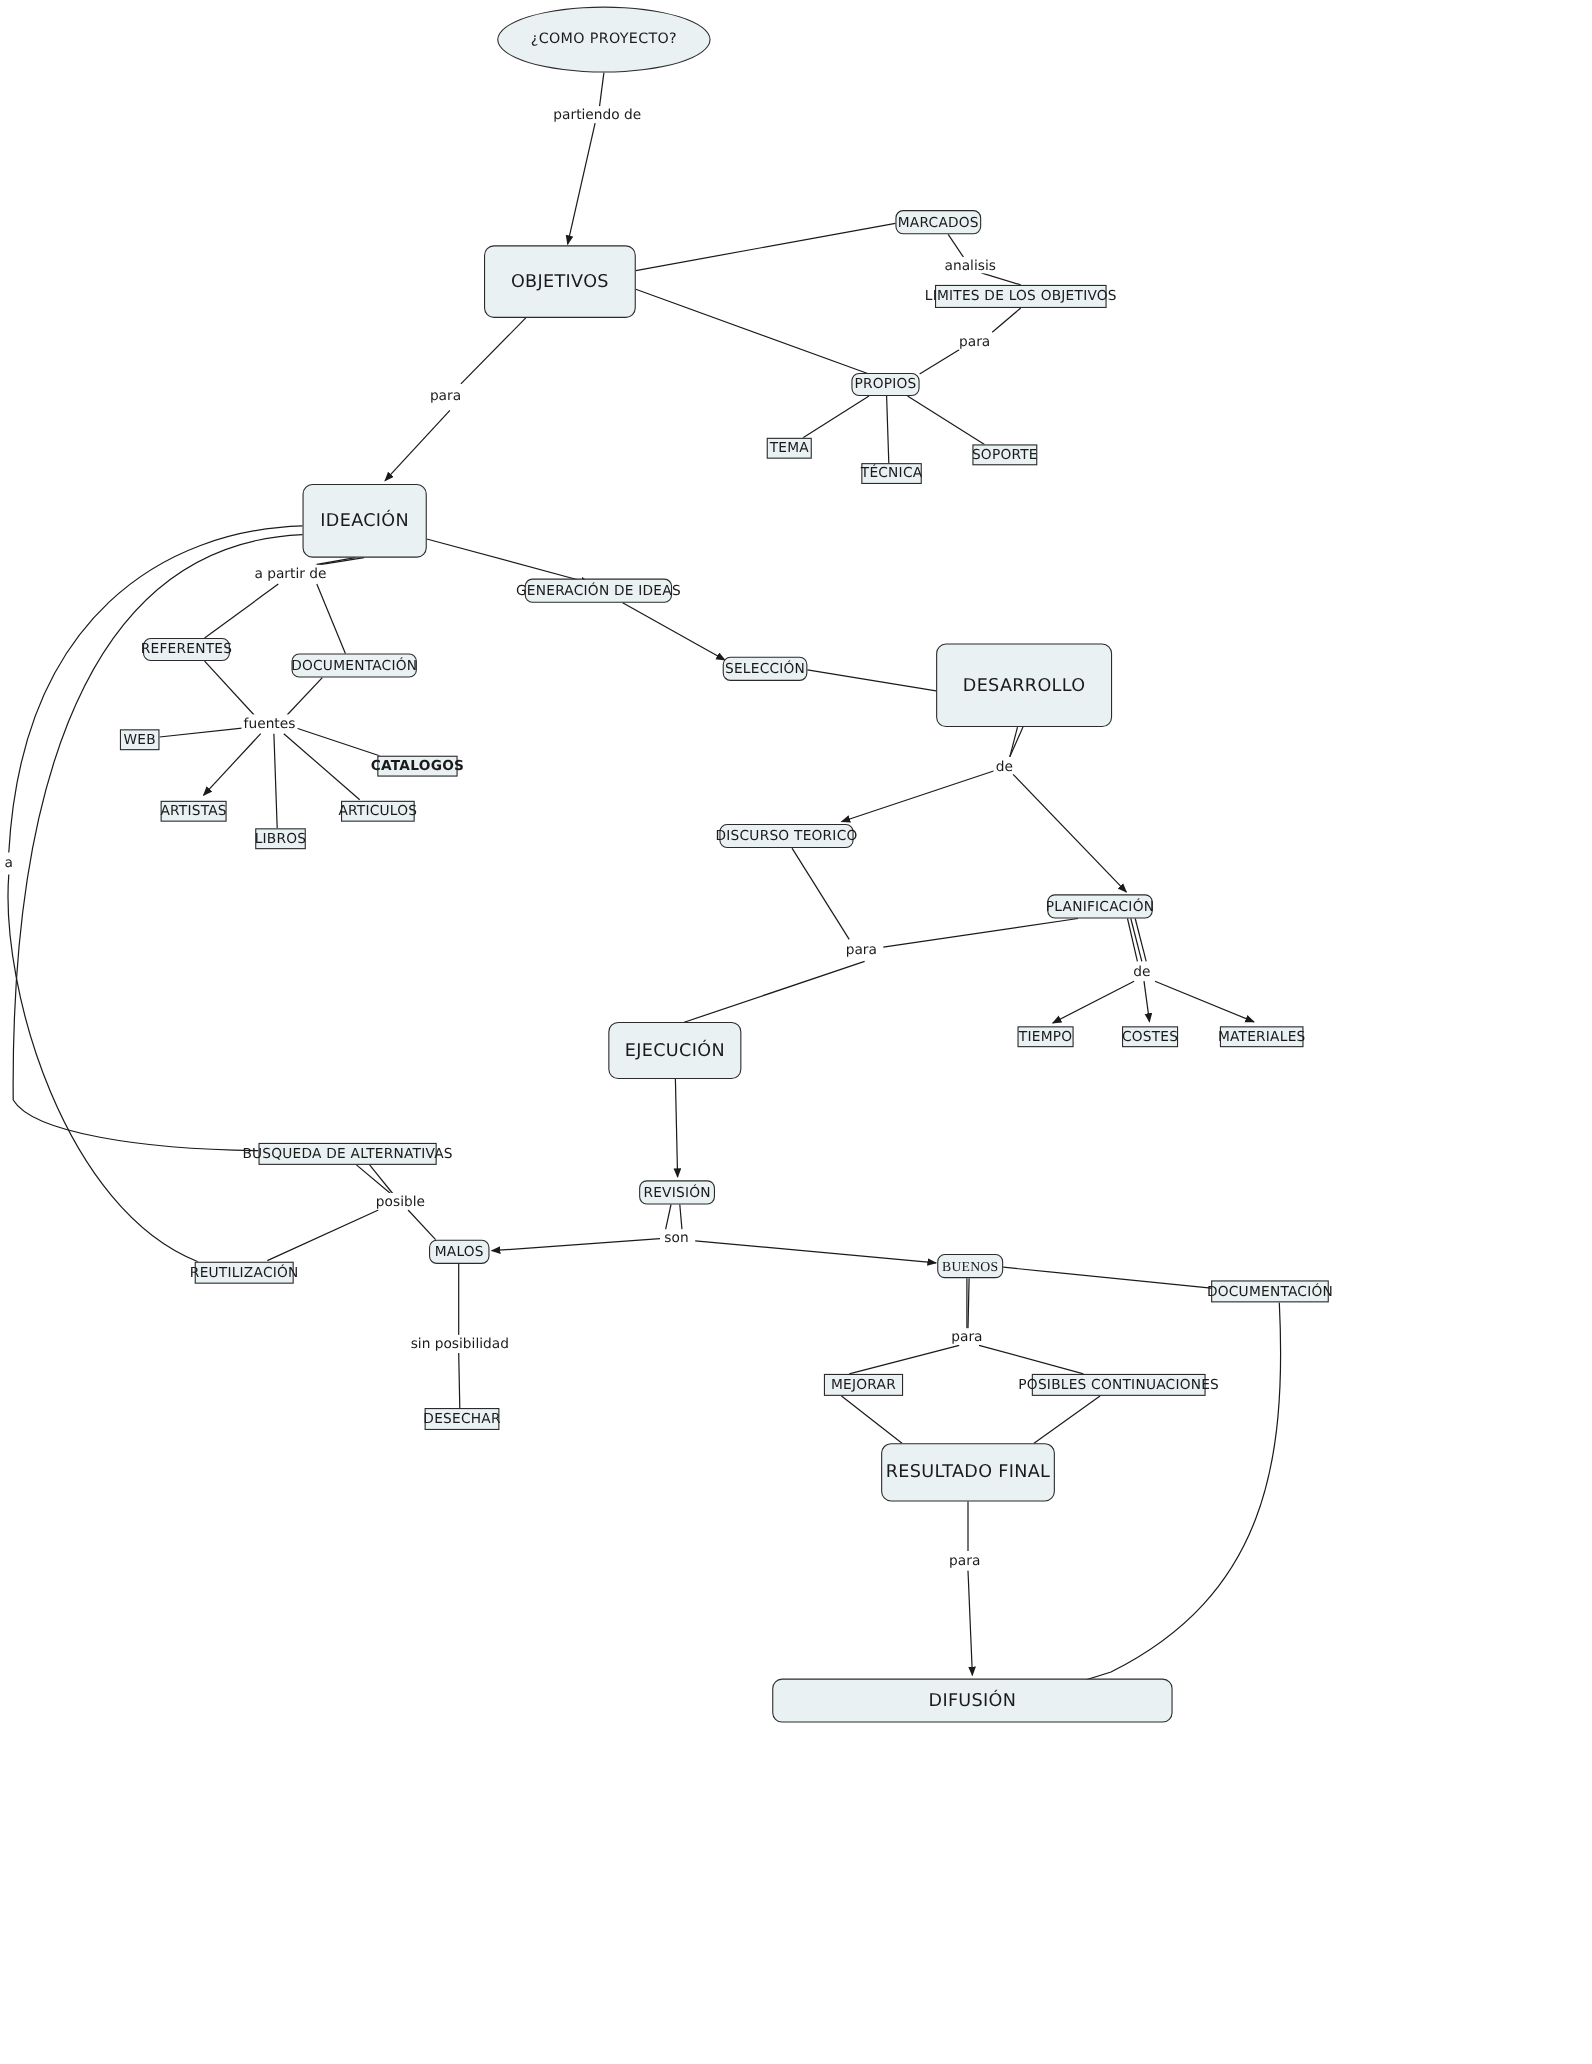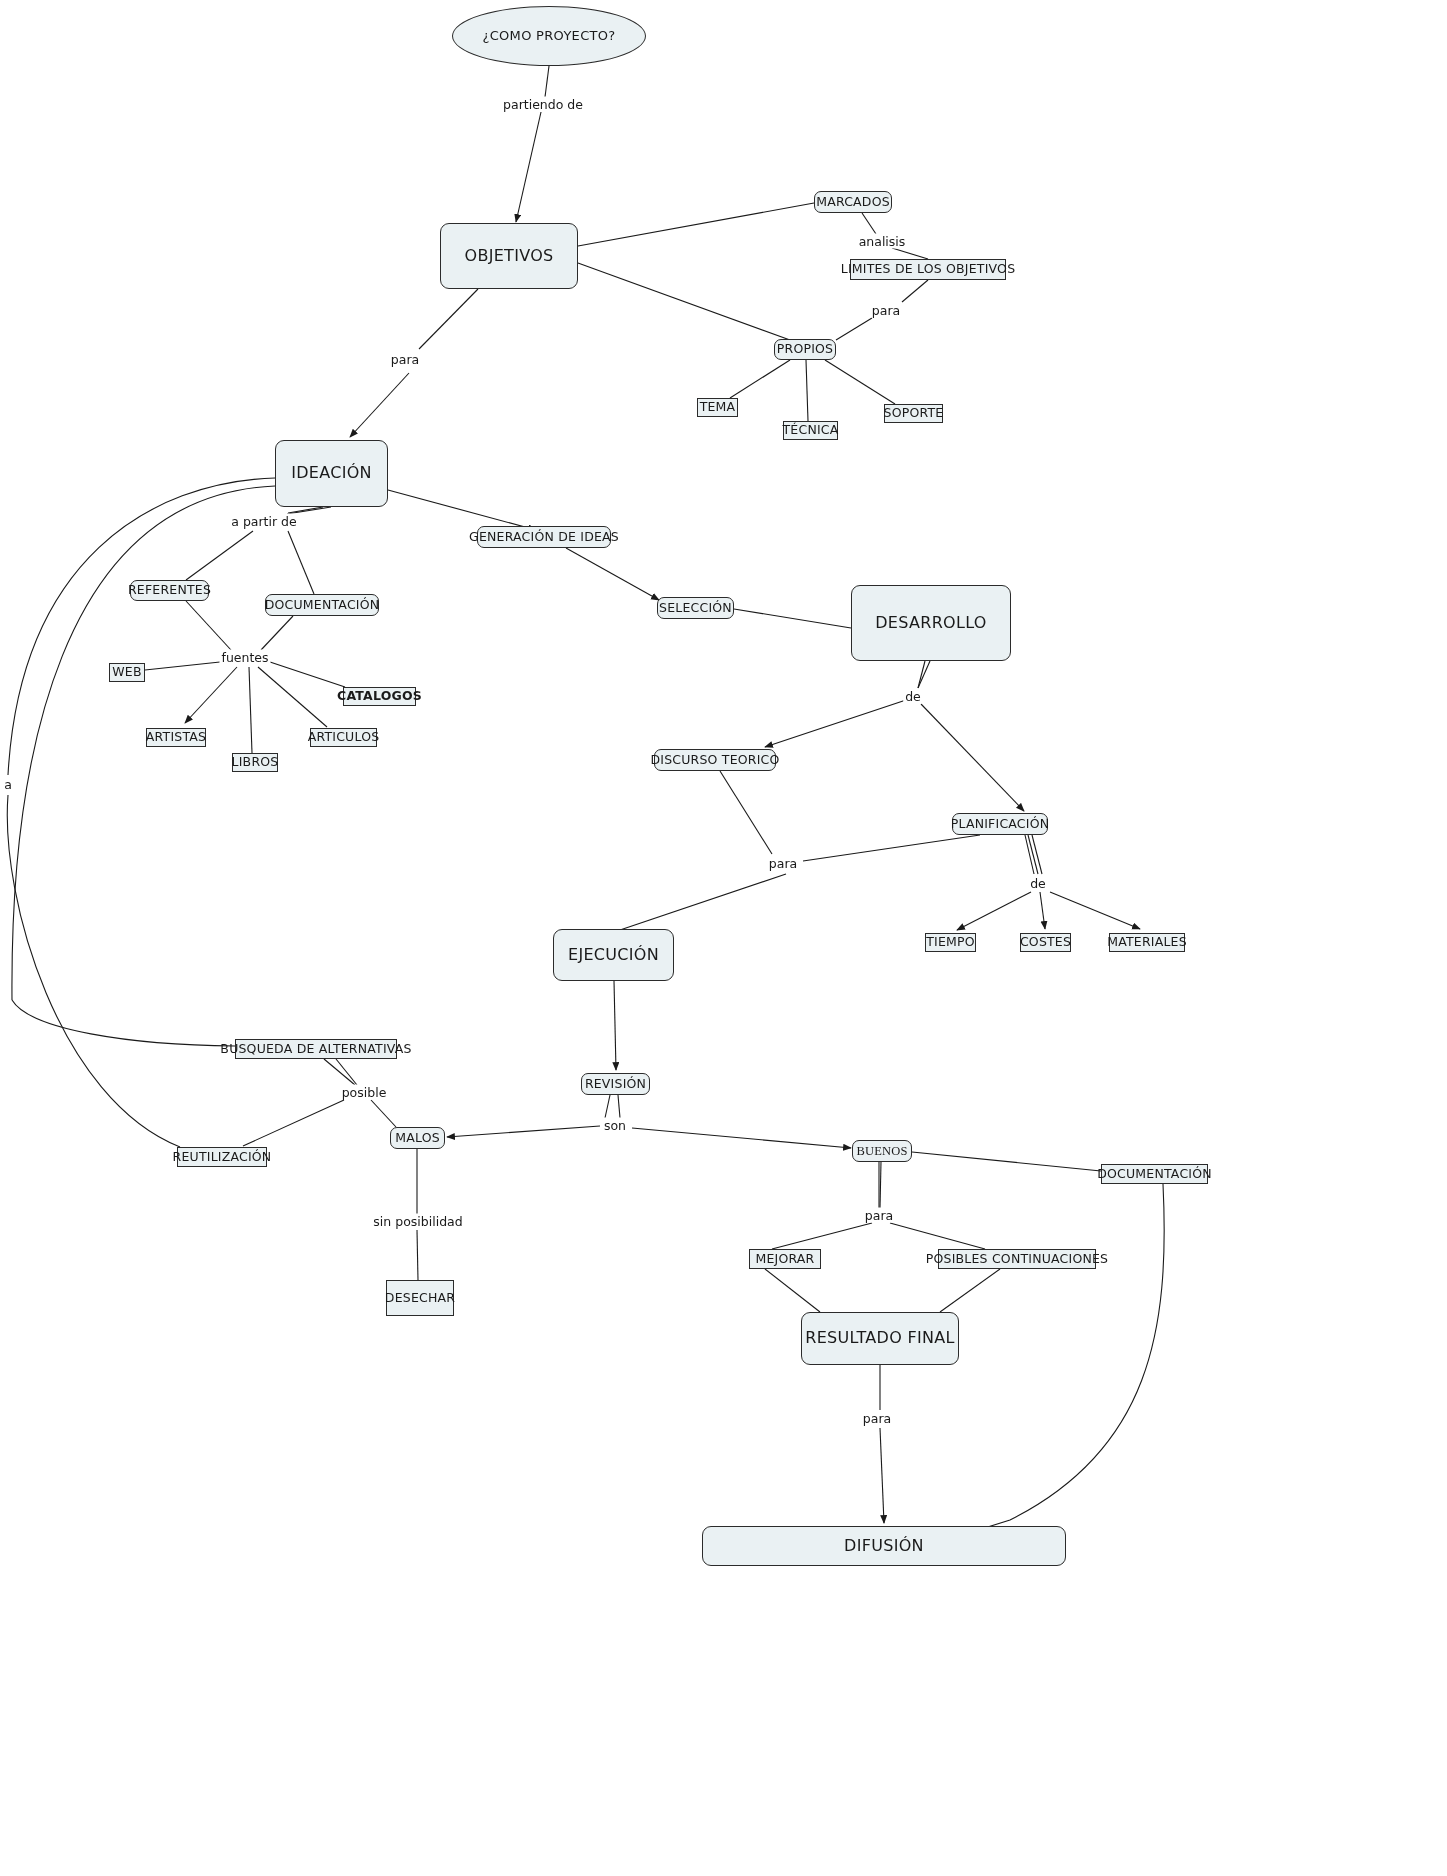--- a/index.html
+++ b/index.html
@@ -174,21 +174,21 @@
       <div class="node pill" style="left: 654px; top: 749px; width: 122px; height: 22px;">DISCURSO TEORICO</div>
       <div class="node pill" style="left: 952px; top: 813px; width: 96px; height: 22px;">PLANIFICACIÓN</div>
       <div class="node sq" style="left: 925px; top: 933px; width: 51px; height: 19px;">TIEMPO</div>
       <div class="node sq" style="left: 1020px; top: 933px; width: 51px; height: 19px;">COSTES</div>
       <div class="node sq" style="left: 1109px; top: 933px; width: 76px; height: 19px;">MATERIALES</div>
       <div class="node big" style="left: 553px; top: 929px; width: 121px; height: 52px;">EJECUCIÓN</div>
       <div class="node pill" style="left: 581px; top: 1073px; width: 69px; height: 22px;">REVISIÓN</div>
       <div class="node sq" style="left: 235px; top: 1039px; width: 162px; height: 20px;">BUSQUEDA DE ALTERNATIVAS</div>
       <div class="node sq" style="left: 177px; top: 1147px; width: 90px; height: 20px;">REUTILIZACIÓN</div>
       <div class="node pill" style="left: 390px; top: 1127px; width: 55px; height: 22px;">MALOS</div>
-      <div class="node sq" style="left: 386px; top: 1280px; width: 68px; height: 36px;">DESECHAR</div>
+      <div class="node sq" style="left: 386px; top: 1280px; width: 68px; height: 20px;">DESECHAR</div>
       <div class="node pill" style="left: 852px; top: 1140px; width: 60px; height: 22px; font-family: Liberation Serif, serif;">BUENOS</div>
       <div class="node sq" style="left: 1101px; top: 1164px; width: 107px; height: 20px;">DOCUMENTACIÓN</div>
       <div class="node sq" style="left: 724px; top: 1249px; width: 72px; height: 20px; margin-left: 25px;">MEJORAR</div>
       <div class="node sq" style="left: 938px; top: 1249px; width: 158px; height: 20px;">POSIBLES CONTINUACIONES</div>
       <div class="node big" style="left: 801px; top: 1312px; width: 158px; height: 53px;">RESULTADO FINAL</div>
       <div class="node big" style="left: 702px; top: 1526px; width: 364px; height: 40px;">DIFUSIÓN</div>
     </div>
   <div id="labels-group">
       <div class="edge-label" style="left: 543px; top: 104px;">partiendo de</div>
       <div class="edge-label" style="left: 882px; top: 241px;">analisis</div>

